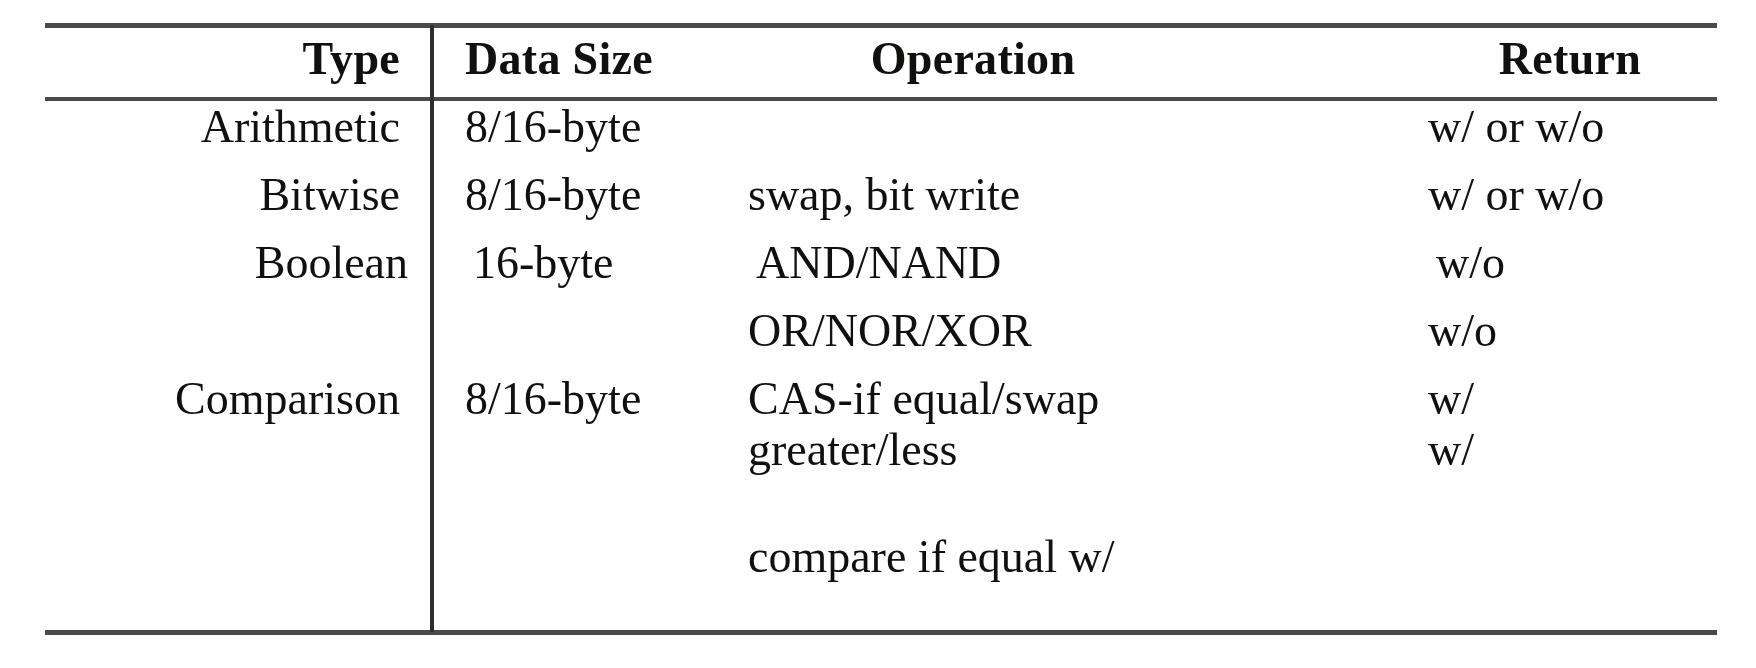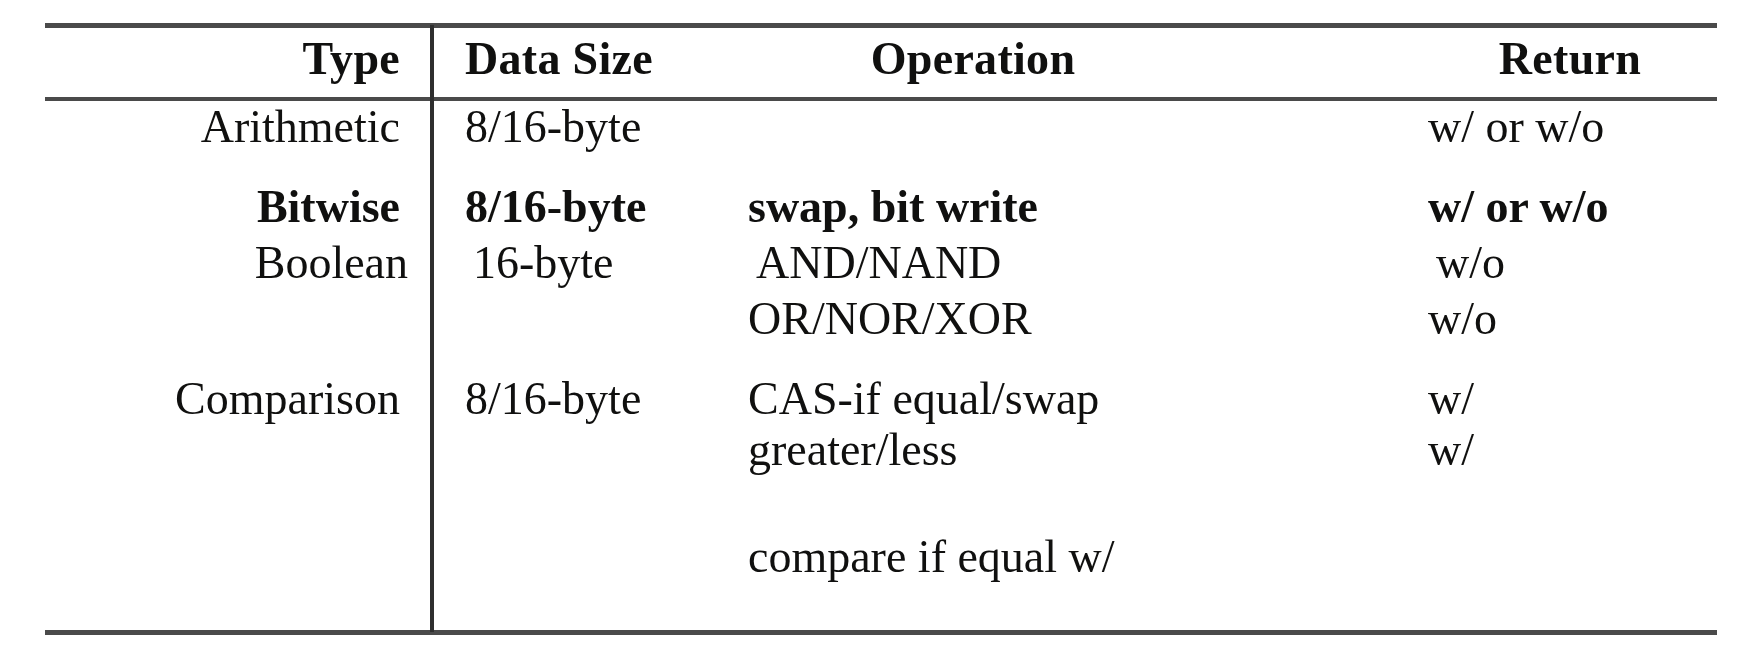--- a/index.html
+++ b/index.html
@@ -79,23 +79,23 @@
     left: 748px;
     text-align: left;
   }
   .col-ret {
     left: 1428px;
     text-align: left;
   }
 
   
   .r0 { top: 104px; }
-  .r1 { top: 184px; font-weight: bold; }
+  .r1 { top: 172px; }
   .r2 { top: 240px; padding-left: 8px; }
-  .r3 { top: 296px; }
+  .r3 { top: 308px; }
   .r4 { top: 376px; }
   .r5 { top: 427px; }
   .r6 { top: 534px; }
 </style>
 </head>
 <body>
 
 <div id="table-figure">
 
   <div class="rule rule-top"></div>

